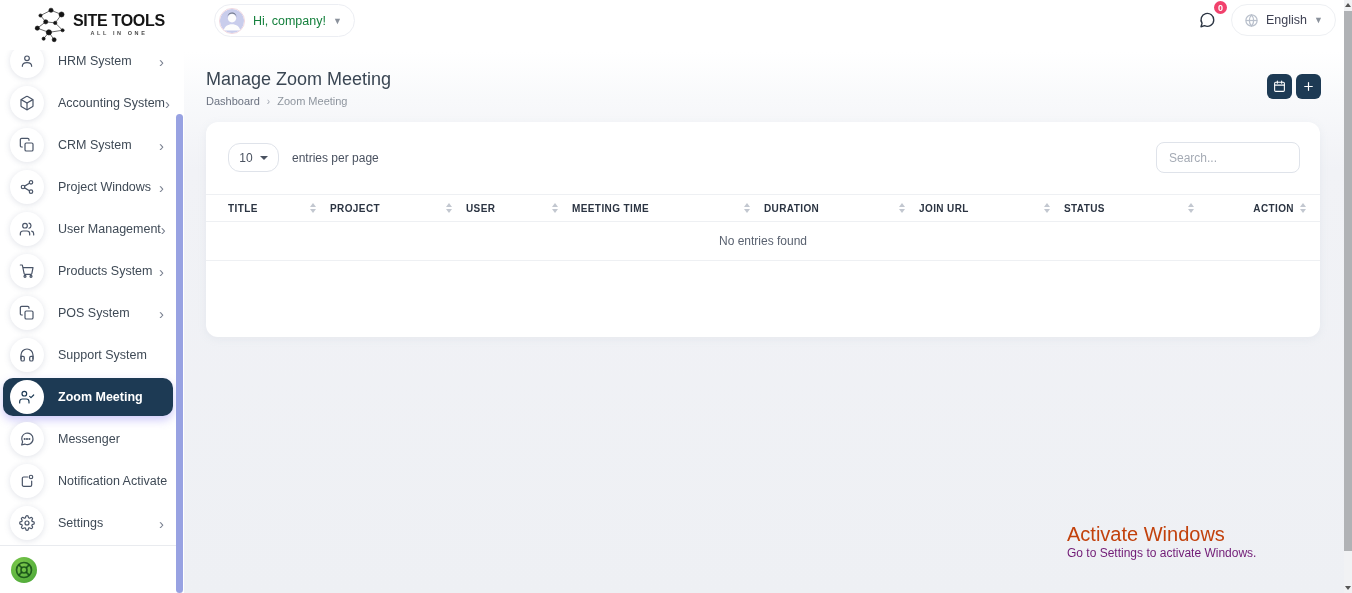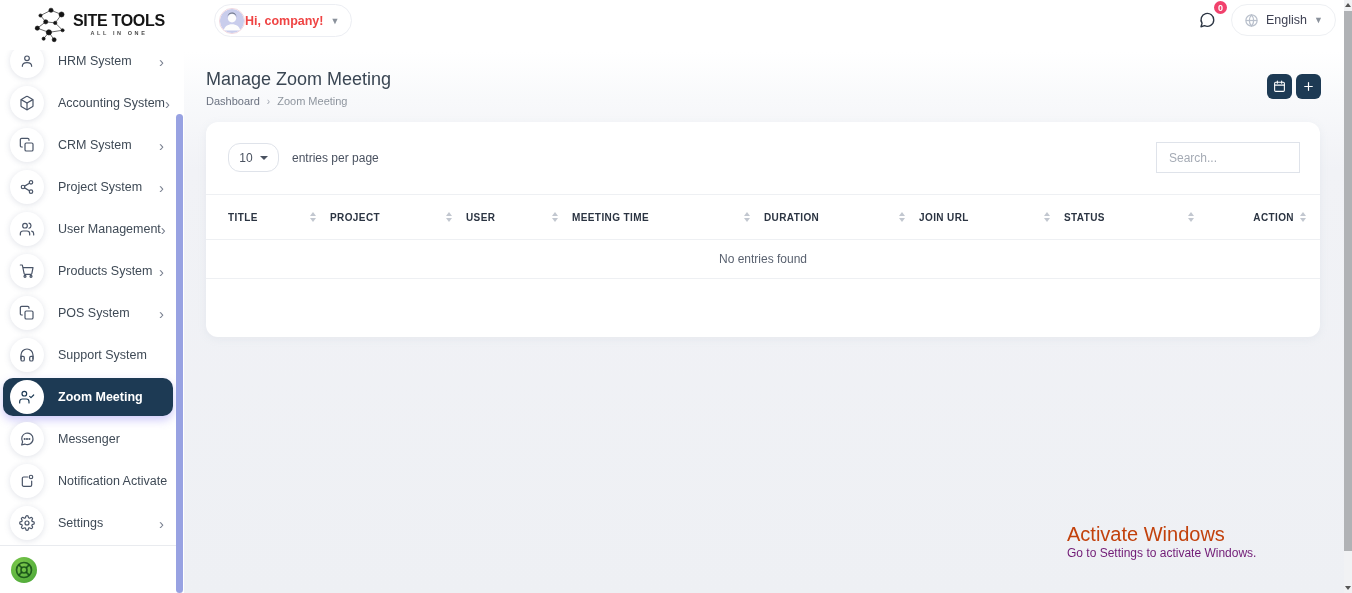--- a/index.html
+++ b/index.html
@@ -38,21 +38,21 @@
     background: radial-gradient(circle at 35% 30%, #7dc94b, #45a336); display: flex; align-items: center; justify-content: center; }
   .help-icon svg { width: 20px; height: 20px; }
   .help-text { margin-left: 9px; line-height: 1.25; }
   .help-title { font-size: 12px; font-weight: 700; color: #2b3442; }
   .help-subtitle { font-size: 11.5px; color: #8a919b; margin-top: 2px; }
 
   
   .greeting-pill { position: absolute; left: 214px; top: 4px; height: 33px; background: #fff;
     border: 1px solid #eceef3; border-radius: 17px; display: flex; align-items: center; padding: 0 12px 0 4px; cursor: pointer; z-index: 6; }
   .avatar { width: 26px; height: 26px; border-radius: 50%; overflow: hidden; border: 1px solid #f0d6de; }
-  .greeting-text { font-size: 12.5px; color: #ef4444; font-weight: bold; }
+  .greeting-text { margin-left: 8px; font-size: 12.5px; color: #15803d; }
   .chevron-down { margin-left: 7px; color: #8a919b; font-size: 9px; }
   .notif-btn { position: absolute; left: 1190px; top: 3px; width: 34px; height: 34px; background: #fff;
     border-radius: 10px; display: flex; align-items: center; justify-content: center; cursor: pointer; z-index: 6; color: #2b3442; }
   .notif-btn svg { width: 18px; height: 18px; }
   .notif-badge { position: absolute; top: -4px; right: -5px; min-width: 17px; height: 17px; border-radius: 50%;
     background: #f1416c; border: 2px solid #fff; color: #fff; font-size: 9px; font-weight: 700;
     display: flex; align-items: center; justify-content: center; }
   .lang-pill { position: absolute; left: 1231px; top: 4px; height: 32px; background: #fff;
     border: 1px solid #eef0f3; border-radius: 16px; display: flex; align-items: center; padding: 0 12px; cursor: pointer; z-index: 6; }
   .globe { color: #b9c0cc; margin-right: 7px; display: flex; }
@@ -74,26 +74,26 @@
   
   .card { position: absolute; left: 206px; top: 122px; width: 1114px; height: 215px; background: #fff;
     border-radius: 12px; box-shadow: 0 2px 8px rgba(160,170,190,0.12); z-index: 2; }
   .card-toolbar { display: flex; align-items: center; padding: 20px 20px 0 22px; }
   .entries-select { width: 51px; height: 29px; border: 1px solid #dfe3ea; border-radius: 12px;
     display: flex; align-items: center; justify-content: center; gap: 7px; font-size: 12px; color: #4a5260;
     cursor: pointer; background: #fff; }
   .sel-chev { width: 0; height: 0; border-left: 4px solid transparent; border-right: 4px solid transparent;
     border-top: 4px solid #4a5260; margin-top: 1px; }
   .entries-label { margin-left: 13px; font-size: 12px; color: #4a5260; }
-  .search-input { margin-left: auto; width: 144px; height: 31px; border: 1px solid #dfe3ea; border-radius: 0;
+  .search-input { margin-left: auto; width: 144px; height: 31px; border: 1px solid #dfe3ea; border-radius: 8px;
     padding: 0 12px; font-size: 12px; color: #3f4a56; outline: none; font-family: "Liberation Sans", sans-serif; }
   .search-input::placeholder { color: #a5abb5; }
 
   .data-table { width: 100%; border-collapse: collapse; margin-top: 21px; table-layout: fixed; }
-  .data-table th { border-top: 1px solid #eef0f3; border-bottom: 1px solid #eef0f3; height: 45px;
+  .data-table th { border-top: 1px solid #eef0f3; border-bottom: 1px solid #eef0f3; height: 27px;
     font-size: 10px; font-weight: 700; color: #2b3442; letter-spacing: 0.4px; text-align: left; padding: 0; cursor: pointer; }
   .th-inner { display: flex; align-items: center; justify-content: space-between; padding-right: 14px; }
   th:first-child .th-inner { padding-left: 22px; }
   th.th-action .th-inner { justify-content: flex-end; gap: 6px; }
   .sort-icon { display: flex; flex-direction: column; align-items: center; }
   .s-up { width: 0; height: 0; border-left: 3px solid transparent; border-right: 3px solid transparent;
     border-bottom: 4px solid #c2c7d0; margin-bottom: 2px; }
   .s-down { width: 0; height: 0; border-left: 3px solid transparent; border-right: 3px solid transparent;
     border-top: 4px solid #c2c7d0; }
   .empty-row td { height: 39px; text-align: center; font-size: 12px; color: #5a6270; border-bottom: 1px solid #eef0f3; }
@@ -183,21 +183,21 @@
         <div class="nav-item">
           <span class="nav-icon">
             <svg viewBox="0 0 24 24" fill="none" stroke="currentColor" stroke-width="1.8" stroke-linecap="round" stroke-linejoin="round">
               <circle cx="18" cy="5" r="2.6"></circle>
               <circle cx="6" cy="12" r="2.6"></circle>
               <circle cx="18" cy="19" r="2.6"></circle>
               <line x1="8.4" y1="13.3" x2="15.6" y2="17.7"></line>
               <line x1="15.6" y1="6.3" x2="8.4" y2="10.7"></line>
             </svg>
           </span>
-          <span class="nav-label">Project System</span>
+          <span class="nav-label">Project Windows</span>
           <span class="nav-chevron">›</span>
         </div>
         <div class="nav-item">
           <span class="nav-icon">
             <svg viewBox="0 0 24 24" fill="none" stroke="currentColor" stroke-width="1.8" stroke-linecap="round" stroke-linejoin="round">
               <path d="M16 21v-2a4 4 0 0 0-4-4H6a4 4 0 0 0-4 4v2"></path>
               <circle cx="9" cy="7" r="3.5"></circle>
               <path d="M22 21v-2a4 4 0 0 0-3-3.87"></path>
               <path d="M15 3.13a4 4 0 0 1 0 7.75"></path>
             </svg>

